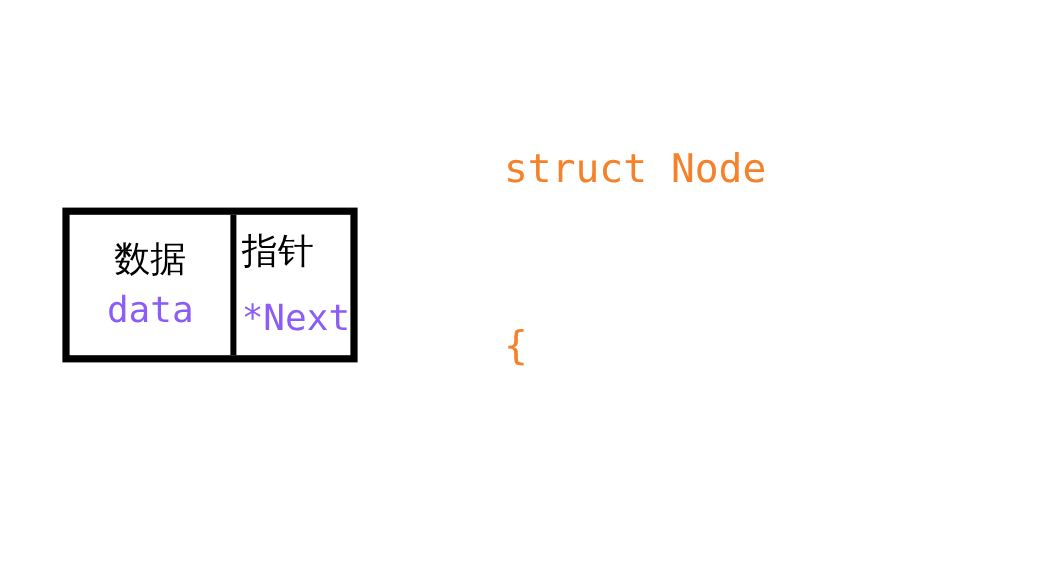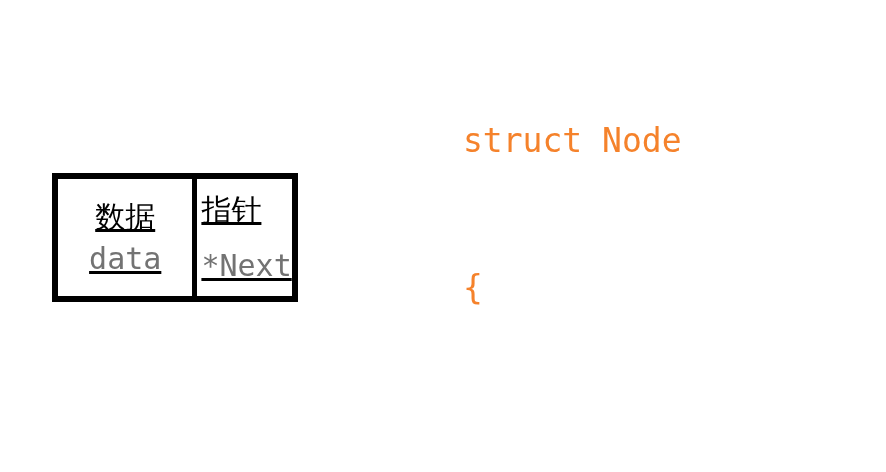--- a/index.html
+++ b/index.html
@@ -27,21 +27,20 @@
     display: flex;
     background: #ffffff;
   }
   .cell {
     box-sizing: border-box;
     display: flex;
     flex-direction: column;
     justify-content: center;
     overflow: visible;
     position: relative;
-    text-decoration: underline;
   }
   #cell-data {
     width: 140px;
     align-items: center;
     border-right: 5px solid #000000;
   }
   #cell-pointer {
     width: 95px;
     align-items: flex-start;
     padding-left: 4px;
@@ -52,21 +51,21 @@
     font-weight: 400;
     color: #000000;
     line-height: 1;
     margin-bottom: 12px;
     white-space: nowrap;
   }
   .cell-mono {
     font-family: "DejaVu Sans Mono", monospace;
     font-size: 30px;
     font-weight: 400;
-    color: #737373;
+    color: #8b5cf6;
     line-height: 1;
     white-space: nowrap;
   }
   #cell-pointer .cell-cn { margin-bottom: 26px; }
 
   
   #code-block {
     position: absolute;
     left: 420px;
     top: 18px;
@@ -74,21 +73,20 @@
     color: #F5822B;
     font-family: "DejaVu Sans Mono", monospace;
     font-size: 33px;
     line-height: 49px;
     white-space: pre;
   }
   .code-line {
     color: #F5822B;
     white-space: pre;
     height: 49px;
-    margin-left: 43px;
   }
   .code-line.blank { height: 49px; }
 </style>
 </head>
 <body>
 
 <div id="node-diagram">
   <div class="cell" id="cell-data">
     <span class="cell-cn">数据</span>
     <span class="cell-mono">data</span>

